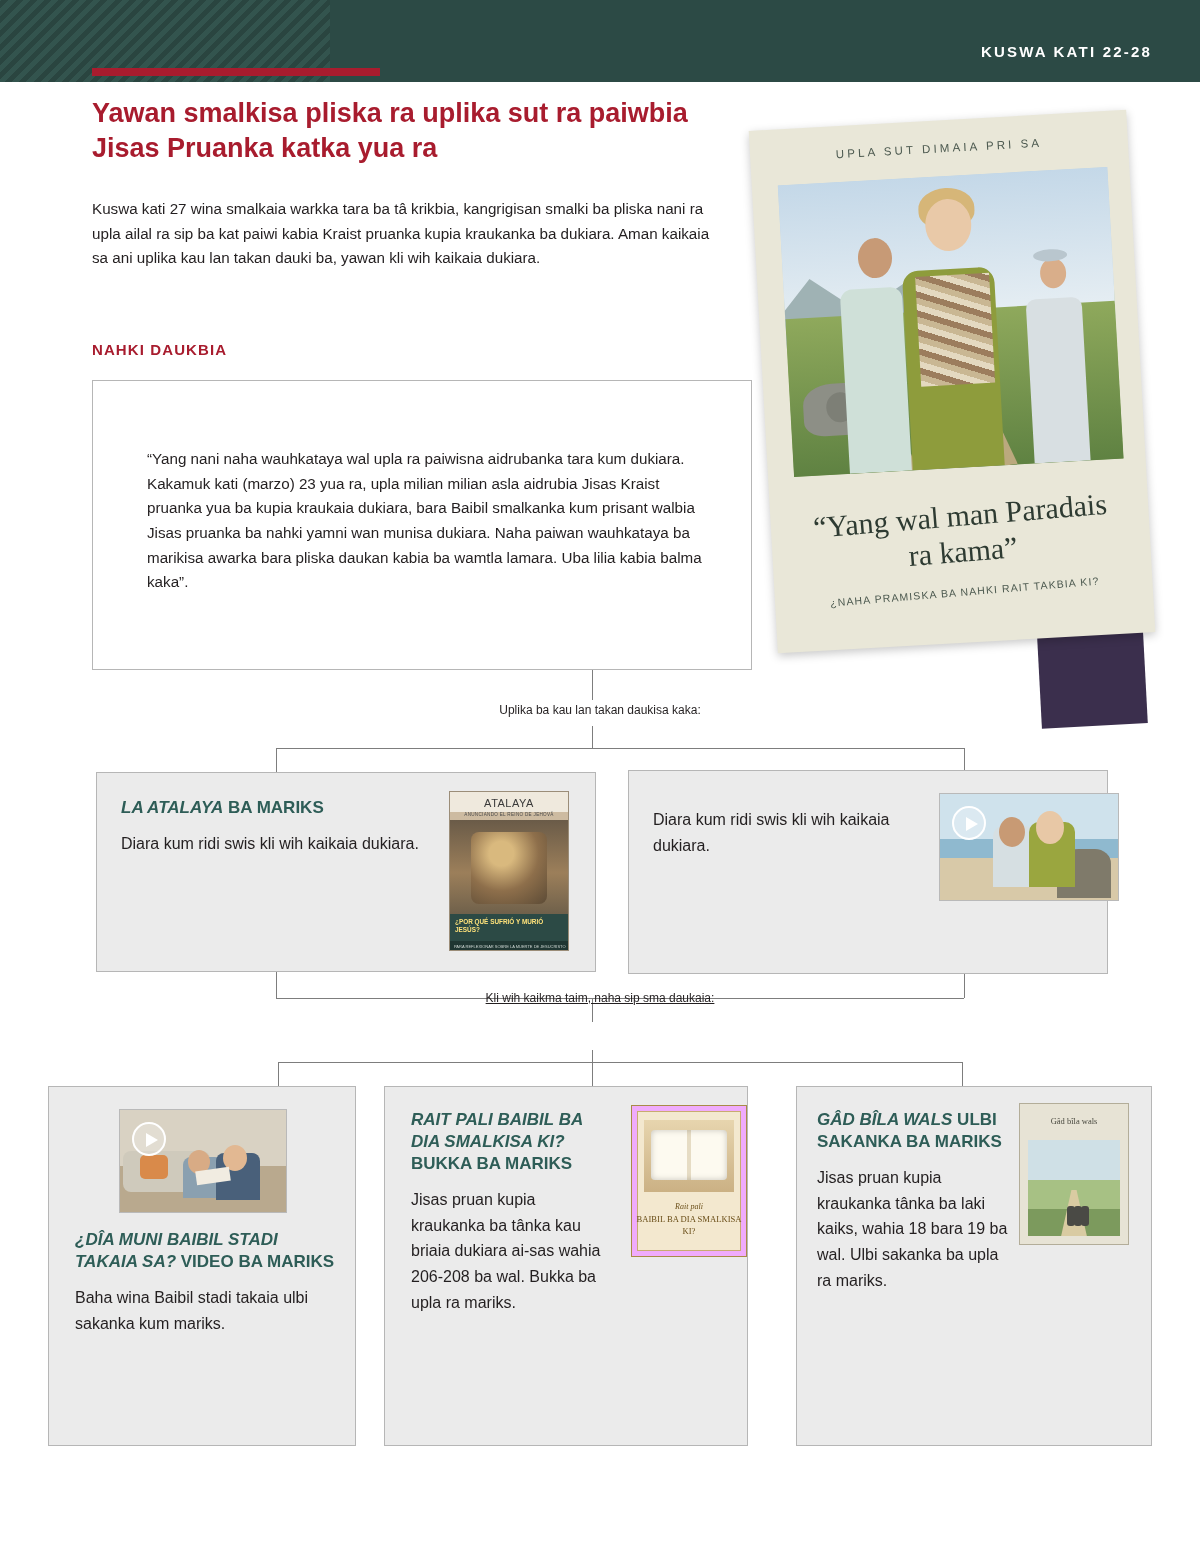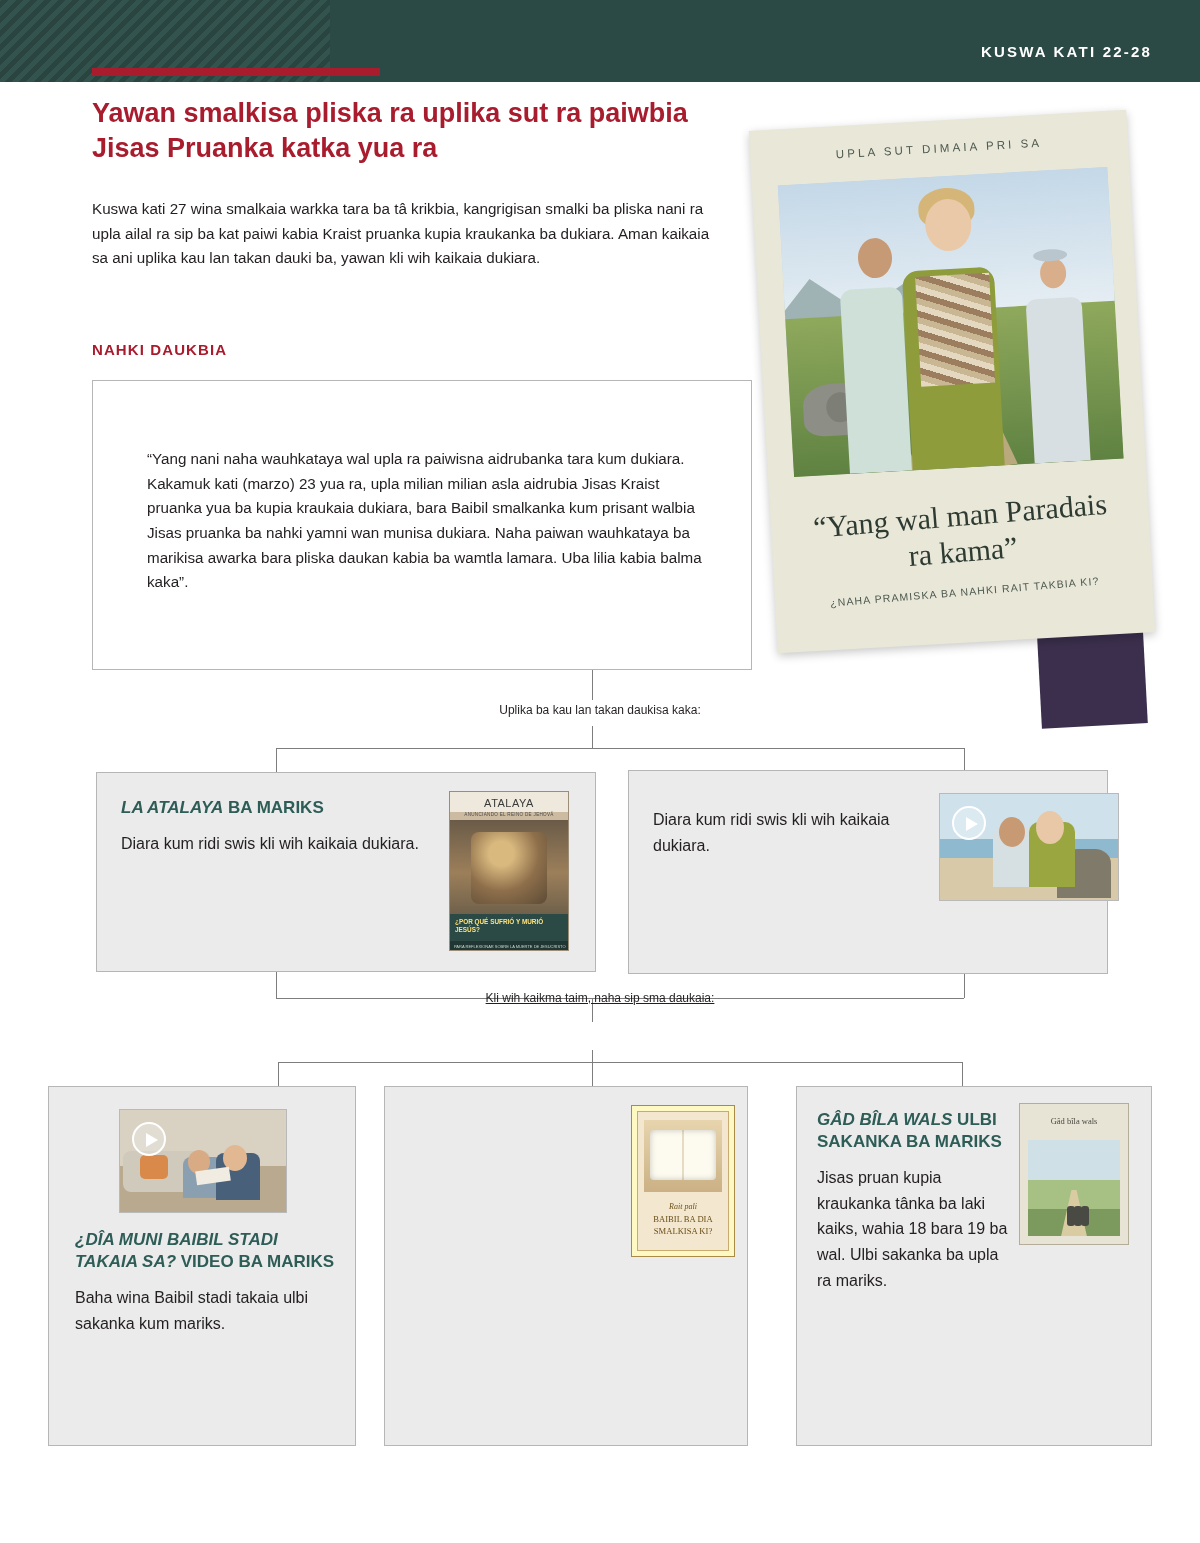--- a/index.html
+++ b/index.html
@@ -320,22 +320,22 @@
 
   .b4-thumb { left: 70px; top: 22px; width: 168px; height: 104px; }
   .b4-text { position: absolute; left: 26px; top: 142px; width: 262px; }
 
   .b5-text { position: absolute; left: 26px; top: 22px; width: 190px; }
   .b6-text { position: absolute; left: 20px; top: 22px; width: 192px; }
 
   
   .bro {
     position: absolute; left: 246px; top: 18px;
-    width: 104px; height: 152px;
-    background: #fef9c3;
+    width: 116px; height: 152px;
+    background: #f0abfc;
     border: 1px solid #a88b48;
     overflow: hidden;
   }
   .bro-in { position:absolute; left:5px; top:5px; right:5px; bottom:5px;
     background:#f3e8cf; border:1px solid #c8ab70; }
   .bro-art { position:absolute; left:12px; top:14px; right:12px; height:72px;
     background: linear-gradient(#e7d5ae,#cbb184); }
   .bro-art:after {
     content:""; position:absolute; left:8%; top:14%; width:84%; height:70%;
     background: linear-gradient(90deg,#fdfaf0 0 48%, #e6dcc4 48% 52%, #fdfaf0 52% 100%);
@@ -485,20 +485,26 @@
   </div>
   <div class="b4-text">
     <div class="card-head">
       <span class="it">¿DÎA MUNI BAIBIL STADI TAKAIA SA?</span><span> VIDEO BA MARIKS</span>
     </div>
     <div class="card-body">Baha wina Baibil stadi takaia ulbi sakanka kum mariks.</div>
   </div>
 </div>
 
 <div class="box b5">
+  <div class="b5-text">
+    <div class="card-head">
+      <span class="it">RAIT PALI BAIBIL BA DIA SMALKISA KI?</span><span> BUKKA BA MARIKS</span>
+    </div>
+    <div class="card-body">Jisas pruan kupia kraukanka ba tânka kau briaia dukiara ai‑sas wahia 206-208 ba wal. Bukka ba upla ra mariks.</div>
+  </div>
   <div class="bro">
     <div class="bro-in"></div>
     <div class="bro-art"></div>
     <div class="bro-t1">Rait pali</div>
     <div class="bro-t2">BAIBIL BA DIA SMALKISA KI?</div>
   </div>
 </div>
 
 <div class="box b6">
   <div class="b6-text">

